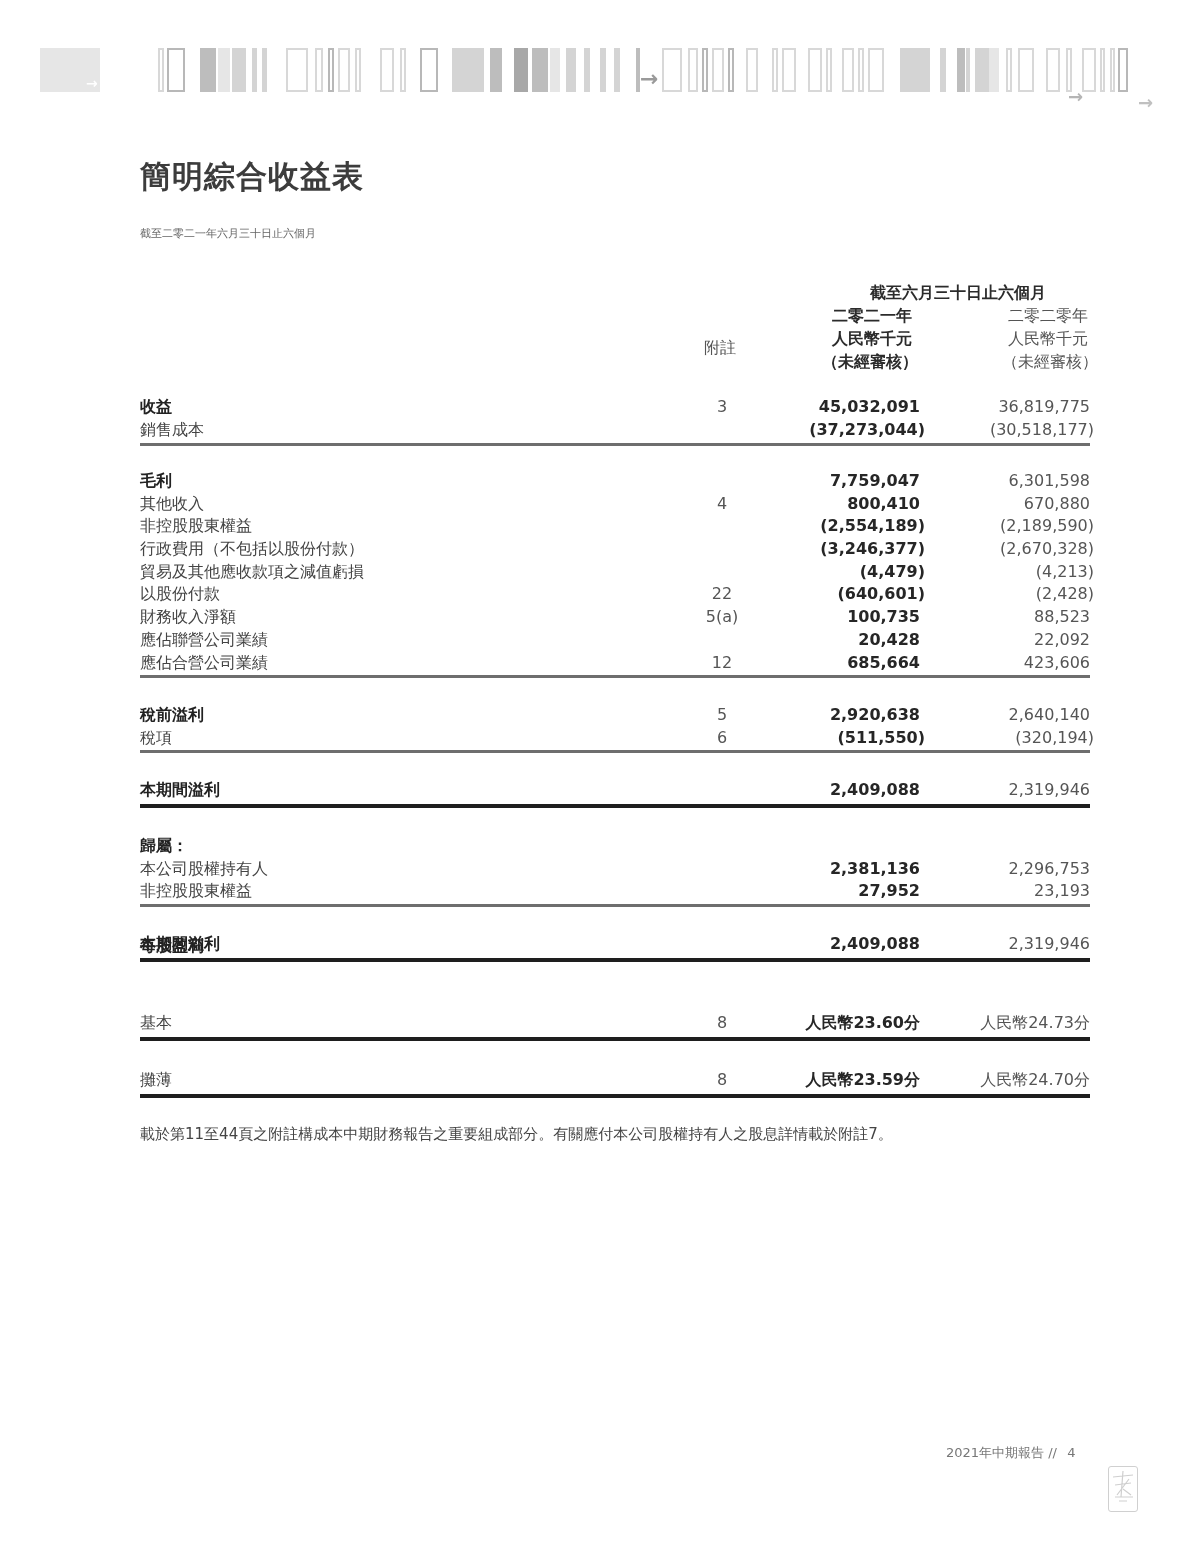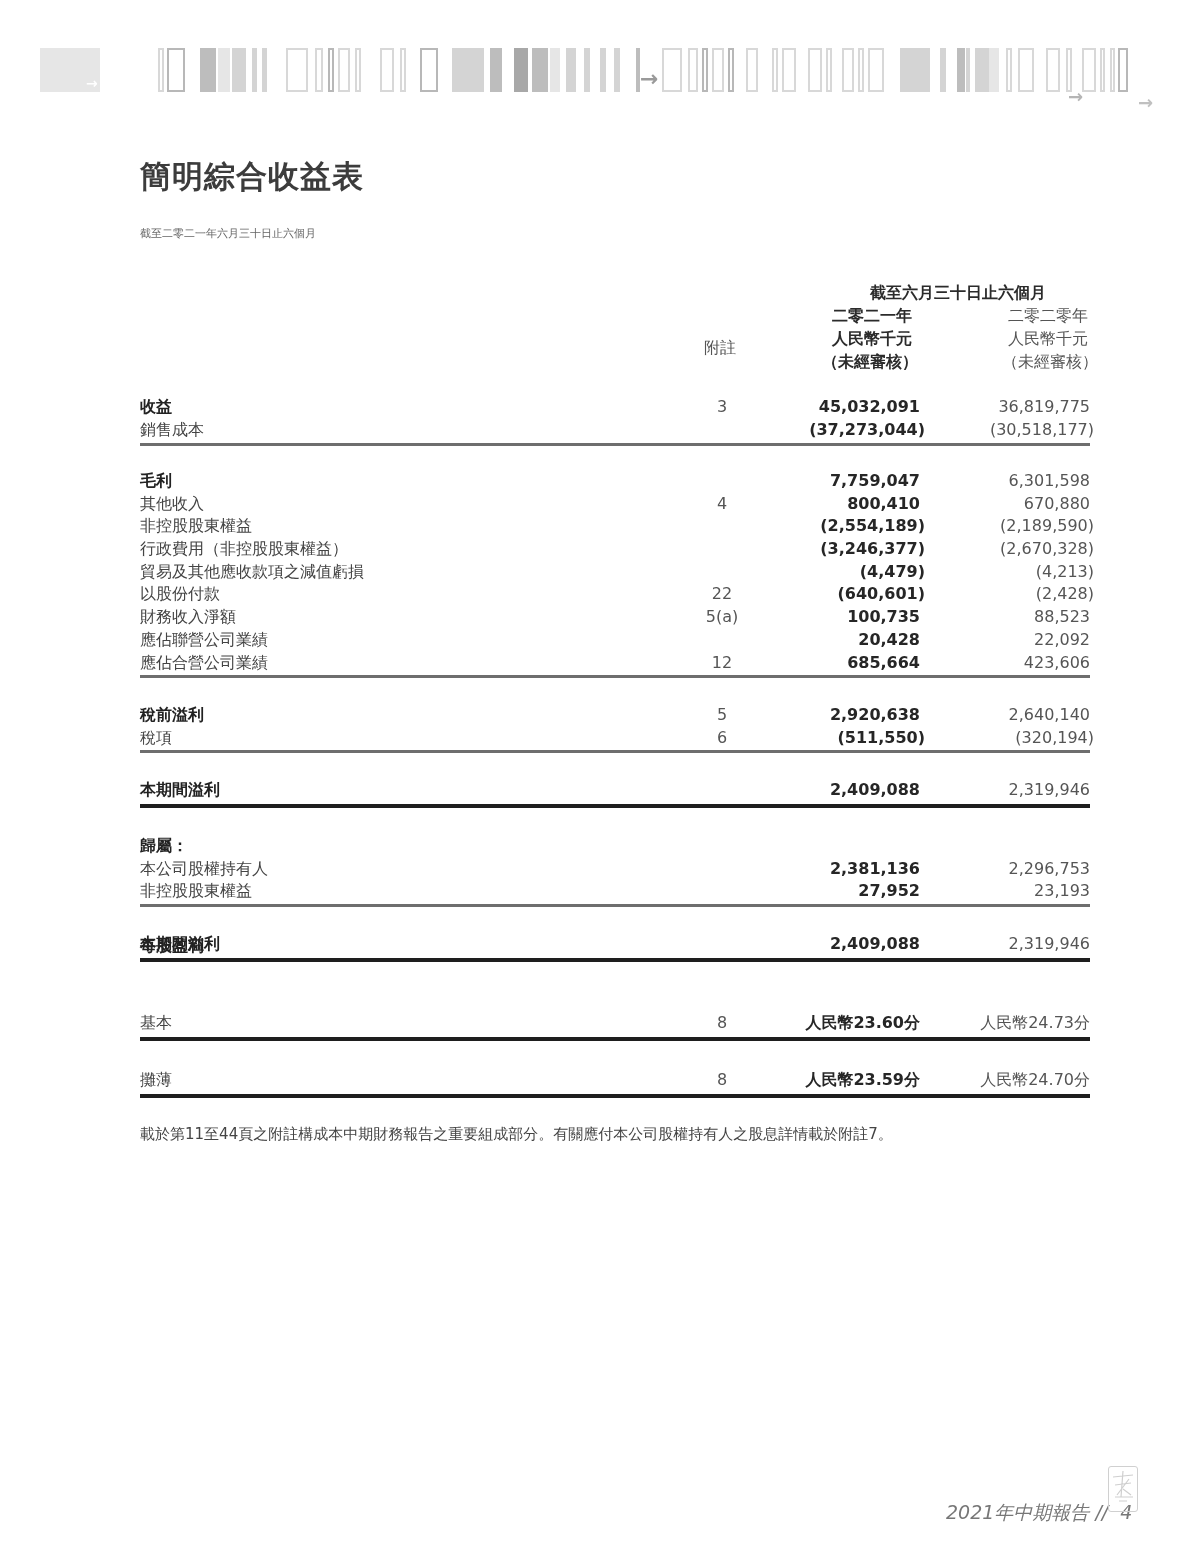--- a/index.html
+++ b/index.html
@@ -33,21 +33,21 @@
   .row .cur { position: absolute; right: 170px; text-align: right; font-weight: bold; color: #262626; white-space: nowrap; }
   .row .prev { position: absolute; right: 0; text-align: right; color: #555; white-space: nowrap; }
   .row .cur.paren { right: 165px; }
   .row .prev.paren { right: -4px; }
 
   .rule { position: absolute; left: 140px; width: 950px; }
   .rule.thin { height: 3px; background: #6e6e6e; }
   .rule.thick { height: 4px; background: #1e1e1e; }
 
   .footnote { position: absolute; left: 140px; top: 1125px; font-size: 15px; color: #444; }
-  .footer { position: absolute; left: 946px; top: 1500px; font-size: 19px; color: #777; font-style: italic; }
+  .footer { position: absolute; left: 946px; top: 1444px; font-size: 13px; color: #777; }
   .logo { position: absolute; left: 1108px; top: 1466px; width: 28px; height: 44px; border: 1.5px solid #d0d0d0; border-radius: 3px; }
 </style>
 </head>
 <body>
 
 <div class="band">
   <div class="blk f1" style="left:40px;width:60px;"></div>
   <div class="arrow" style="left:86px;top:24px;font-size:14px;color:#fff;">→</div>
   <div class="blk o1" style="left:158px;width:6px;"></div>
   <div class="blk o2" style="left:167px;width:18px;"></div>
@@ -146,21 +146,21 @@
   <span class="cur">800,410</span>
   <span class="prev">670,880</span>
 </div>
 <div class="row" style="top:515px;">
   <span class="lbl">非控股股東權益</span>
   <span class="note"></span>
   <span class="cur paren">(2,554,189)</span>
   <span class="prev paren">(2,189,590)</span>
 </div>
 <div class="row" style="top:538px;">
-  <span class="lbl">行政費用（非控股股東權益）</span>
+  <span class="lbl">行政費用（不包括以股份付款）</span>
   <span class="note"></span>
   <span class="cur paren">(3,246,377)</span>
   <span class="prev paren">(2,670,328)</span>
 </div>
 <div class="row" style="top:561px;text-decoration:underline;">
   <span class="lbl">貿易及其他應收款項之減值虧損</span>
   <span class="note"></span>
   <span class="cur paren">(4,479)</span>
   <span class="prev paren">(4,213)</span>
 </div>

